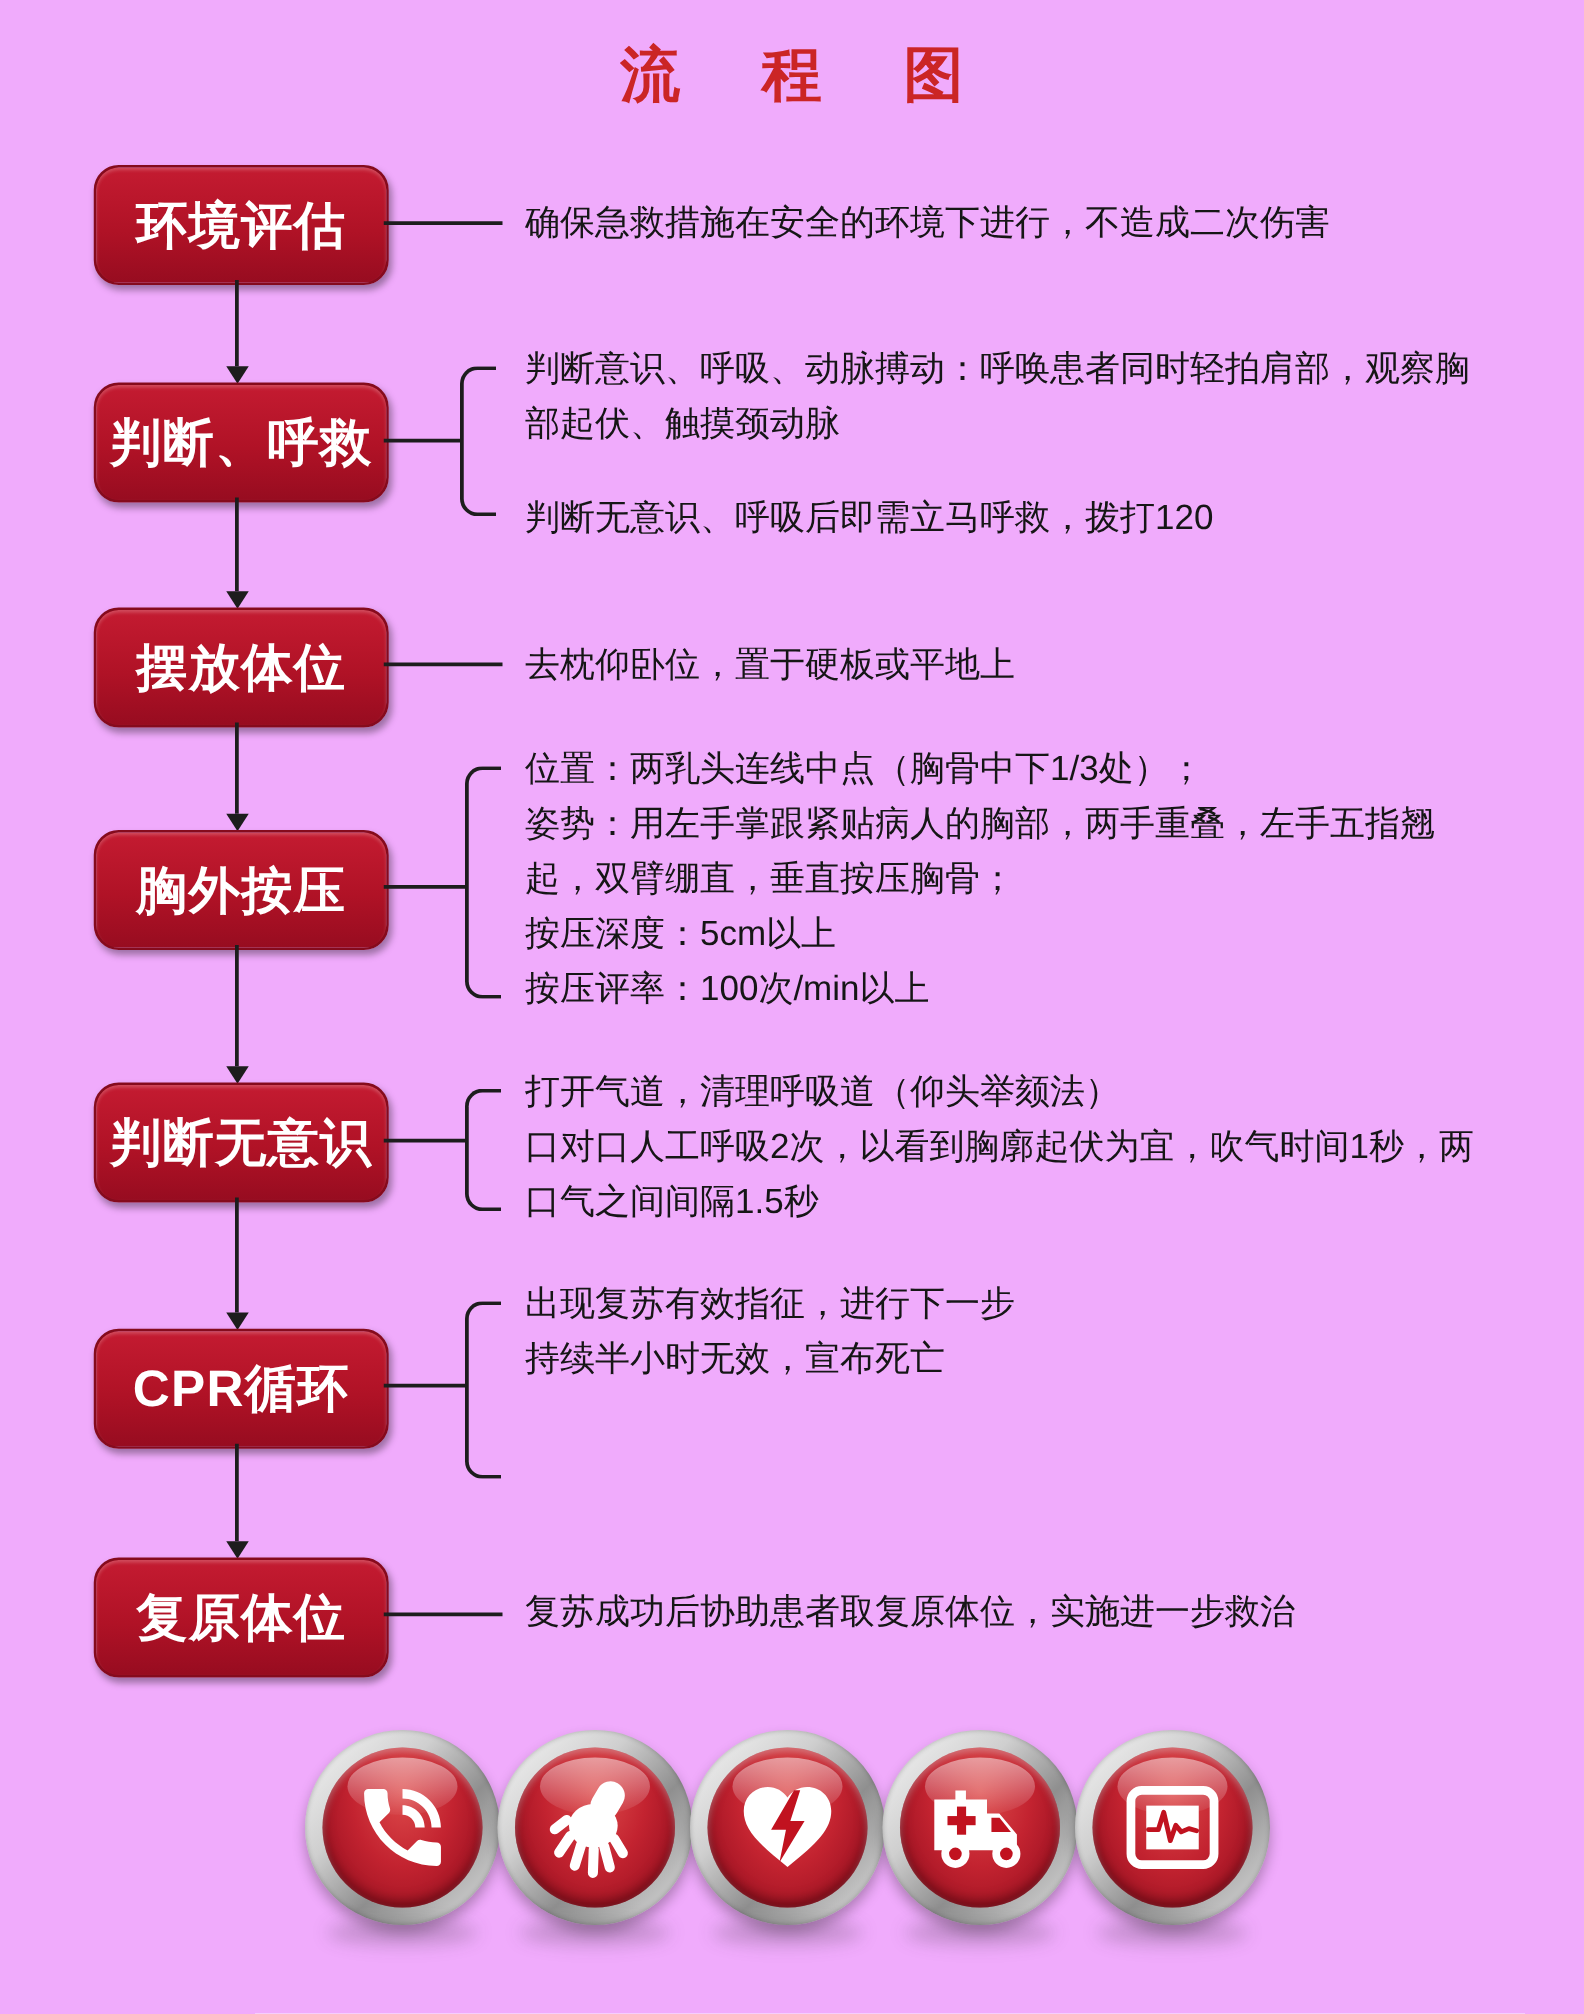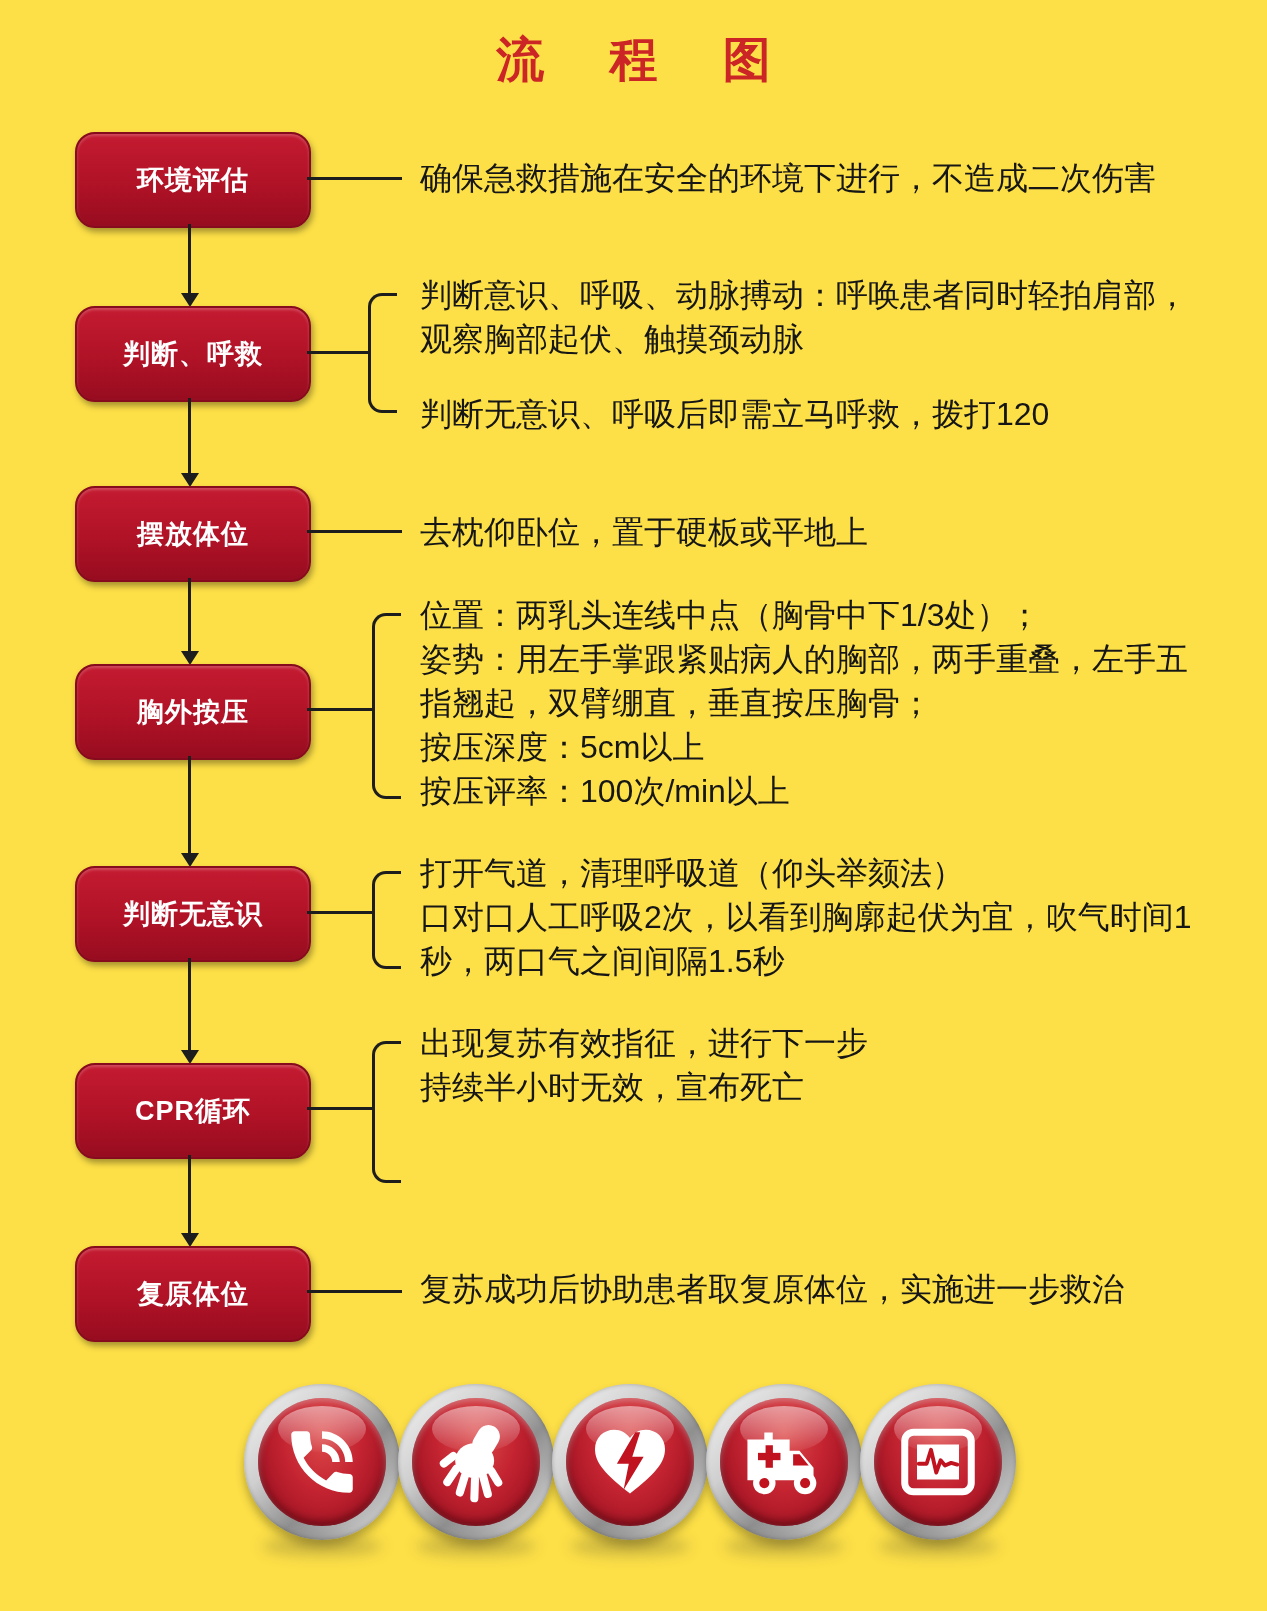--- a/index.html
+++ b/index.html
@@ -1,25 +1,25 @@
 <!DOCTYPE html>
 <html><head>
 <meta charset="utf-8">
 <style>
   html,body{margin:0;padding:0;background:#fff;}
-  #page{position:relative;width:1267px;height:1611px;background:#fde047;overflow:hidden;
+  #page{position:relative;width:1267px;height:1611px;background:#f0abfc;overflow:hidden;
         font-family:"Liberation Sans","DejaVu Sans",sans-serif;}
   .title{position:absolute;top:28px;left:0;width:100%;text-align:center;
          font-size:48px;font-weight:800;color:#cb2525;letter-spacing:26px;text-indent:26px;}
   .box{position:absolute;left:75px;width:232px;height:92px;border-radius:20px;
        background:linear-gradient(180deg,#c41b31 0%,#b01226 55%,#970c20 100%);
        border:2px solid #850b1d;box-shadow:2px 4px 6px rgba(0,0,0,.35), inset 0 2px 3px rgba(255,255,255,.22);
        display:flex;align-items:center;justify-content:center;
-       color:#fff;font-size:27px;font-weight:700;letter-spacing:1px;}
-  .note{position:absolute;left:420px;width:775px;font-size:32px;line-height:44px;
+       color:#fff;font-size:41px;font-weight:700;letter-spacing:1px;}
+  .note{position:absolute;left:420px;width:775px;font-size:28px;line-height:44px;
         color:#161616;font-weight:500;}
   .note p{margin:0;}
   .note p.gap{margin-bottom:31px;}
   .hline{position:absolute;height:3px;background:#1d1d1d;}
   .vline{position:absolute;width:3px;background:#1d1d1d;left:188px;}
   .ahead{position:absolute;left:181px;width:0;height:0;
          border-left:9px solid transparent;border-right:9px solid transparent;
          border-top:14px solid #1d1d1d;}
   .bracket{position:absolute;width:26px;border-left:3px solid #1d1d1d;border-top:3px solid #1d1d1d;
            border-bottom:3px solid #1d1d1d;border-radius:14px 0 0 14px;}

